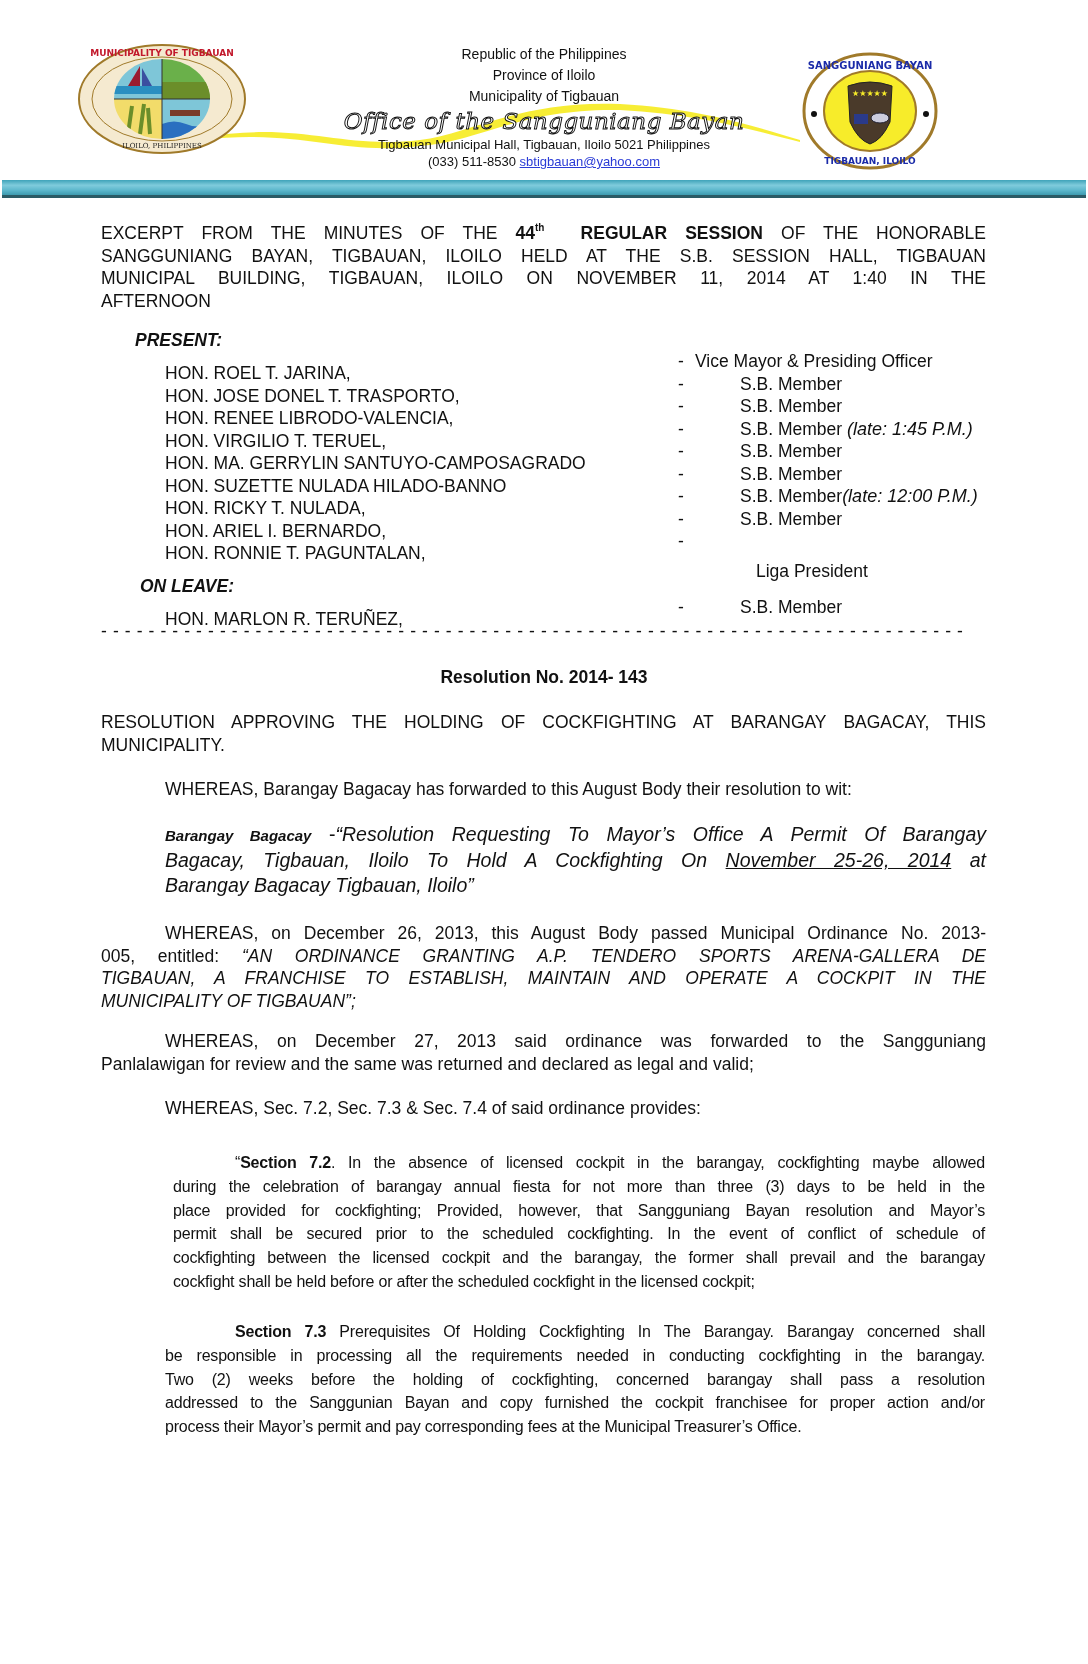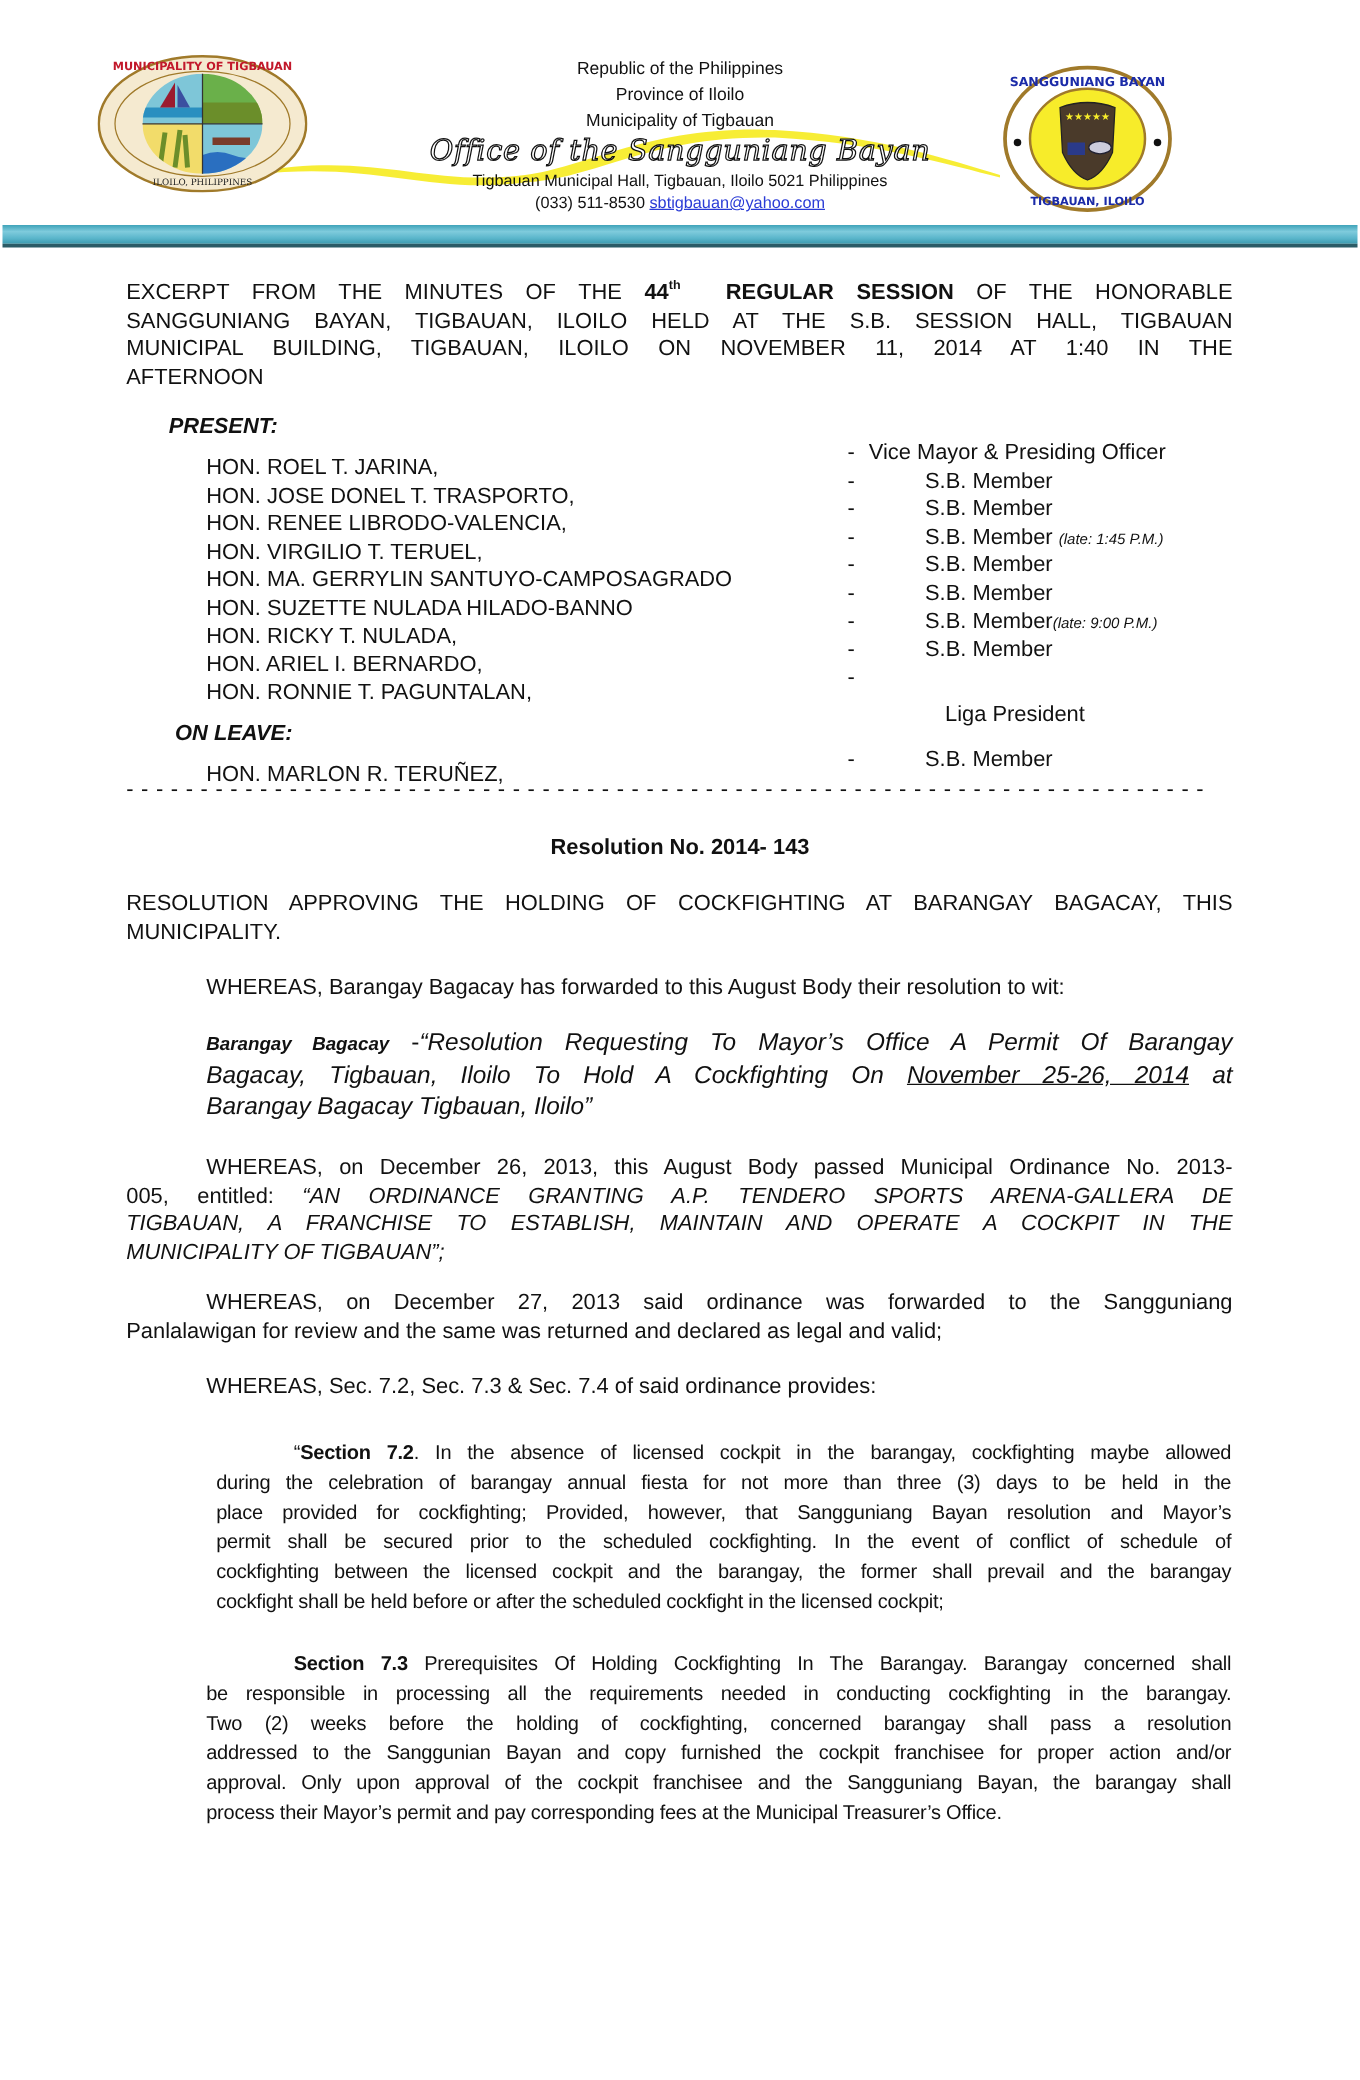--- a/index.html
+++ b/index.html
@@ -21,21 +21,21 @@
   .just { text-align:justify; text-align-last:justify; }
   .lastline { text-align:left; text-align-last:left; }
   .b { font-weight:bold; }
   .i { font-style:italic; }
   .u { text-decoration:underline; }
   sup { font-size:10px; vertical-align:8px; line-height:0; }
 
   .att-name { position:absolute; left:165px; font-family:"Liberation Sans", sans-serif; font-size:17.5px;margin-top:12px; }
   .att-dash { position:absolute; left:678px; font-family:"Liberation Sans", sans-serif; font-size:17.5px; }
   .att-role { position:absolute; left:740px; font-family:"Liberation Sans", sans-serif; font-size:17.5px; }
-  .att-note { font-style:italic; font-size:12px; }
+  .att-note { font-style:italic; font-size:18px; }
 
   .section { position:absolute; font-family:"Liberation Sans", sans-serif; font-size:16px; line-height:23.8px; color:#111; letter-spacing:-0.2px; }
 </style>
 </head>
 <body>
 
 <svg id="swoosh" viewBox="0 0 1088 200">
   <path d="M200 138 C 300 120, 340 150, 420 140 C 470 134, 520 100, 620 104 C 700 108, 760 128, 800 140 L 800 142 C 760 132, 700 114, 620 110 C 520 108, 480 142, 420 146 C 340 156, 300 128, 200 140 Z" fill="#f7ec2a" opacity="0.95"></path>
 </svg>
 
@@ -114,21 +114,21 @@
     <div class="att-dash" style="top: 418.5px;">-</div>
     <div class="att-role" style="top: 418.5px;"><span>S.B. Member </span><span class="att-note">(late: 1:45 P.M.)</span></div>
     <div class="att-name" style="top: 441px;">HON. MA. GERRYLIN SANTUYO-CAMPOSAGRADO</div>
     <div class="att-dash" style="top: 441px;">-</div>
     <div class="att-role" style="top: 441px;"><span>S.B. Member</span><span class="att-note"></span></div>
     <div class="att-name" style="top: 463.5px;">HON. SUZETTE NULADA HILADO-BANNO</div>
     <div class="att-dash" style="top: 463.5px;">-</div>
     <div class="att-role" style="top: 463.5px;"><span>S.B. Member</span><span class="att-note"></span></div>
     <div class="att-name" style="top: 486px;">HON. RICKY T. NULADA,</div>
     <div class="att-dash" style="top: 486px;">-</div>
-    <div class="att-role" style="top: 486px;"><span>S.B. Member</span><span class="att-note">(late: 9:00 P.M.)</span></div>
+    <div class="att-role" style="top: 486px;"><span>S.B. Member</span><span class="att-note">(late: 12:00 P.M.)</span></div>
     <div class="att-name" style="top: 508.5px;">HON. ARIEL I. BERNARDO,</div>
     <div class="att-dash" style="top: 508.5px;">-</div>
     <div class="att-role" style="top: 508.5px;"><span>S.B. Member</span><span class="att-note"></span></div>
     <div class="att-name" style="top: 531px;">HON. RONNIE T. PAGUNTALAN,</div>
     <div class="att-dash" style="top: 531px;">-</div>
     <div class="att-role" style="top: 561px; margin-left: 16px;"><span>Liga President</span><span class="att-note"></span></div>
   </div>
 
 <div class="txt b i" style="left:140px; top:575px;">ON LEAVE:</div>
 <div id="leave-list">
@@ -175,15 +175,14 @@
   <div class="just">permit shall be secured prior to the scheduled cockfighting. In the event of conflict of schedule of</div>
   <div class="just">cockfighting between the licensed cockpit and the barangay, the former shall prevail and the barangay</div>
   <div>cockfight shall be held before or after the scheduled cockfight in the licensed cockpit;</div>
 </div>
 
 <div class="section" style="left:165px; top:1320px; width:820px;">
   <div class="just" style="padding-left:70px;"><span class="b">Section 7.3</span><span> Prerequisites Of Holding Cockfighting In The Barangay.  Barangay concerned shall</span></div>
   <div class="just">be responsible in processing all the requirements needed in conducting cockfighting in the barangay.</div>
   <div class="just">Two (2) weeks before the holding of cockfighting, concerned barangay shall pass a resolution</div>
   <div class="just">addressed to the Sanggunian Bayan and copy furnished the cockpit franchisee for proper action and/or</div>
-  <div class="just">approval.  Only upon approval of the cockpit franchisee and the Sangguniang Bayan, the barangay shall</div>
   <div>process their Mayor’s permit and pay corresponding fees at the Municipal Treasurer’s Office.</div>
 </div>
 
 </body></html>

